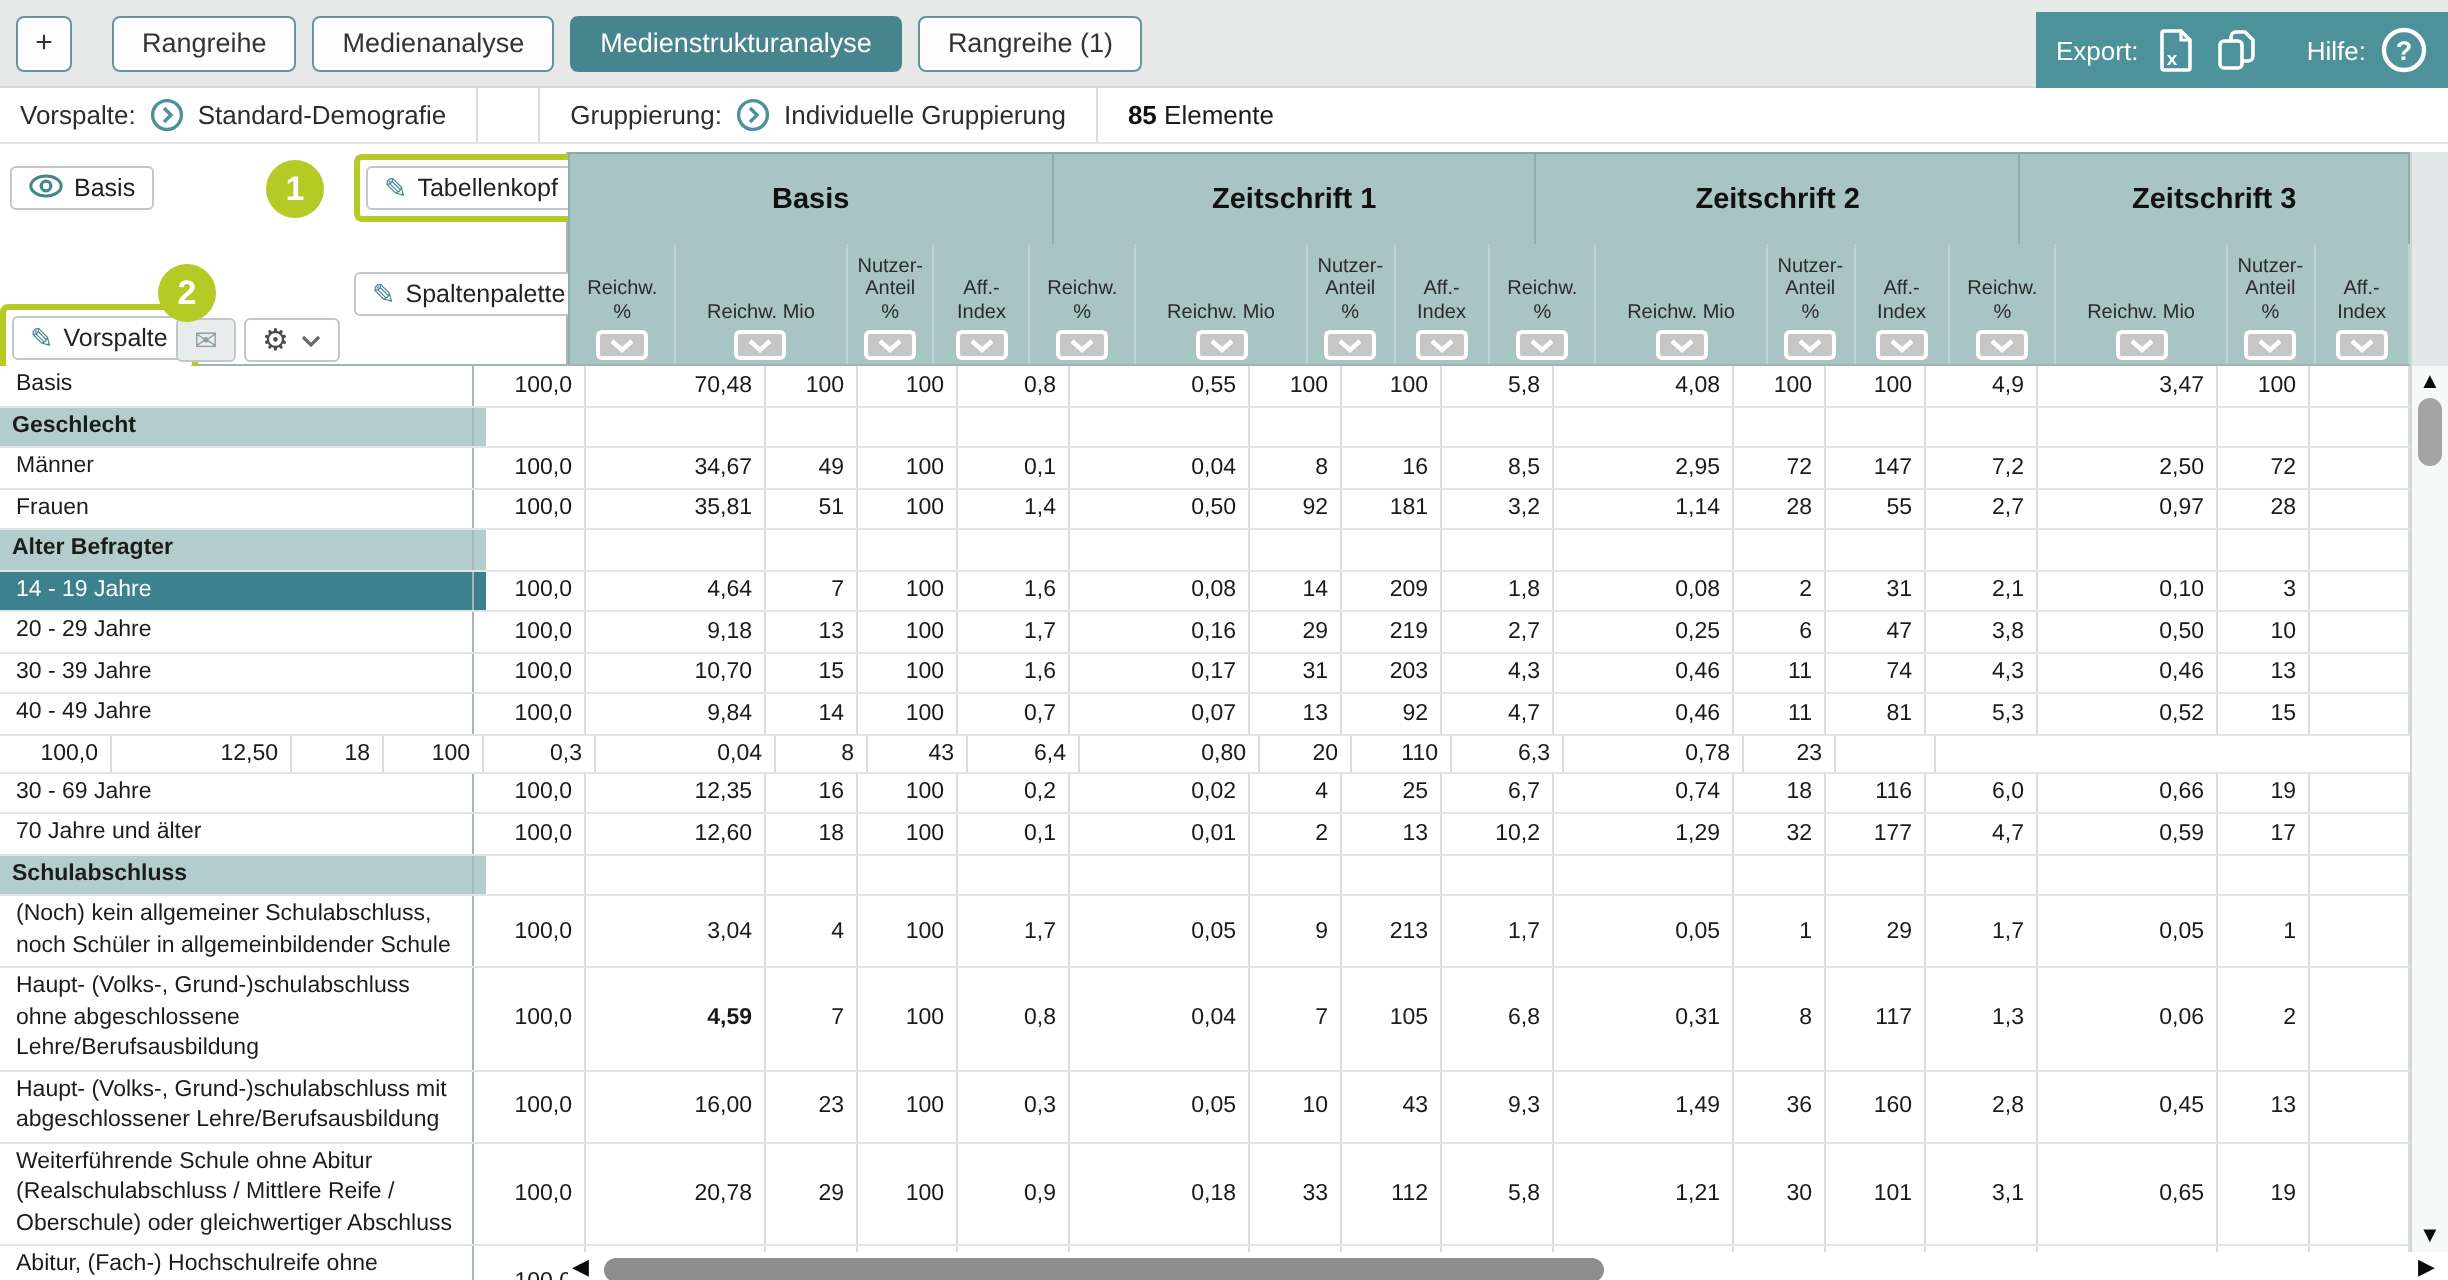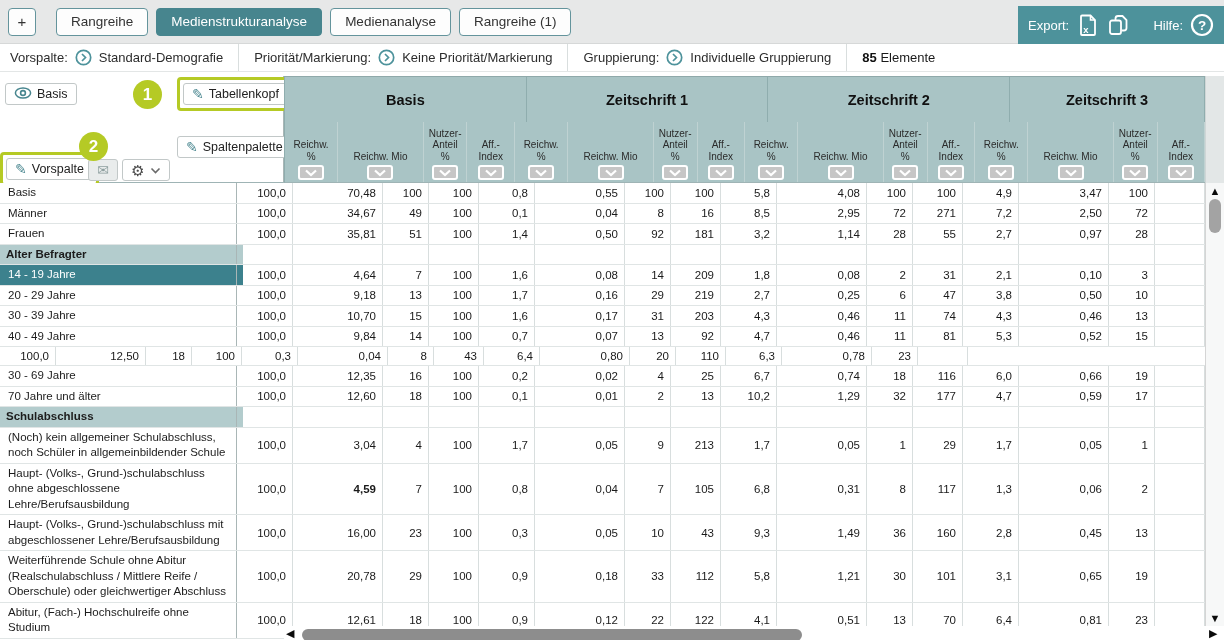--- a/index.html
+++ b/index.html
@@ -84,22 +84,22 @@
   .arr-left{position:absolute;left:2px;top:1px;width:12px;font-size:11px;color:#0a0a0a;cursor:pointer;}
   .hthumb{position:absolute;left:18px;top:3px;width:500px;height:12px;background:#8d8d8d;border-radius:6px;cursor:pointer;}
   .arr-right{position:absolute;left:1209px;top:627px;font-size:11px;color:#0a0a0a;cursor:pointer;}
 </style>
 </head>
 <body>
 
 <div class="topbar">
   <div class="tab plus">+</div>
   <div class="tab">Rangreihe</div>
+  <div class="tab">Medienanalyse</div>
   <div class="tab active">Medienstrukturanalyse</div>
-  <div class="tab">Medienanalyse</div>
   <div class="tab">Rangreihe (1)</div>
 
   <div class="export-panel">
     <span>Export:</span>
     <span class="icon-btn">
       <svg width="20" height="22" viewBox="0 0 20 22">
           <path d="M4 1.5h8.5l4.5 4.5v14a1 1 0 0 1-1 1H4a1 1 0 0 1-1-1v-17.5a1 1 0 0 1 1-1z" fill="none" stroke="#fff" stroke-width="1.8"></path>
           <path d="M12.5 1.5v4.5h4.5" fill="none" stroke="#fff" stroke-width="1.6"></path>
           <text x="8" y="18.5" font-size="9.5" font-weight="bold" fill="#fff" text-anchor="middle">x</text>
         </svg>
@@ -127,30 +127,20 @@
     <span>Vorspalte:</span>
     <span class="icon-btn">
       <svg width="17" height="17" viewBox="0 0 17 17">
           <circle cx="8.5" cy="8.5" r="7.2" fill="#fff" stroke="#4d929b" stroke-width="1.7"></circle>
           <polyline points="7,5 10.5,8.5 7,12" fill="none" stroke="#4d929b" stroke-width="1.7"></polyline>
         </svg>
     </span>
     <span>Standard-Demografie</span>
   </div>
   <div class="fsep"></div>
-  <div class="filter">
-    <span>Priorität/Markierung:</span>
-    <span class="icon-btn">
-      <svg width="17" height="17" viewBox="0 0 17 17">
-          <circle cx="8.5" cy="8.5" r="7.2" fill="#fff" stroke="#4d929b" stroke-width="1.7"></circle>
-          <polyline points="7,5 10.5,8.5 7,12" fill="none" stroke="#4d929b" stroke-width="1.7"></polyline>
-        </svg>
-    </span>
-    <span>Keine Priorität/Markierung</span>
-  </div>
   <div class="fsep"></div>
   <div class="filter">
     <span>Gruppierung:</span>
     <span class="icon-btn">
       <svg width="17" height="17" viewBox="0 0 17 17">
           <circle cx="8.5" cy="8.5" r="7.2" fill="#fff" stroke="#4d929b" stroke-width="1.7"></circle>
           <polyline points="7,5 10.5,8.5 7,12" fill="none" stroke="#4d929b" stroke-width="1.7"></polyline>
         </svg>
     </span>
     <span>Individuelle Gruppierung</span>
@@ -369,35 +359,55 @@
       <div class="cell" style="width: 50px;">100</div>
       <div class="cell" style="width: 56px;">5,8</div>
       <div class="cell" style="width: 90px;">4,08</div>
       <div class="cell" style="width: 46px;">100</div>
       <div class="cell" style="width: 50px;">100</div>
       <div class="cell" style="width: 56px;">4,9</div>
       <div class="cell" style="width: 90px;">3,47</div>
       <div class="cell" style="width: 46px;">100</div>
       <div class="cell" style="width: 50px;"></div>
     </div>
+    <div class="row group">
+      <div class="rlabel">Geschlecht</div>
+      <div class="sliver"></div>
+      <div class="cell" style="width: 50px;"></div>
+      <div class="cell" style="width: 90px;"></div>
+      <div class="cell" style="width: 46px;"></div>
+      <div class="cell" style="width: 50px;"></div>
+      <div class="cell" style="width: 56px;"></div>
+      <div class="cell" style="width: 90px;"></div>
+      <div class="cell" style="width: 46px;"></div>
+      <div class="cell" style="width: 50px;"></div>
+      <div class="cell" style="width: 56px;"></div>
+      <div class="cell" style="width: 90px;"></div>
+      <div class="cell" style="width: 46px;"></div>
+      <div class="cell" style="width: 50px;"></div>
+      <div class="cell" style="width: 56px;"></div>
+      <div class="cell" style="width: 90px;"></div>
+      <div class="cell" style="width: 46px;"></div>
+      <div class="cell" style="width: 50px;"></div>
+    </div>
     <div class="row">
       <div class="rlabel">Männer</div>
       <div class="sliver"></div>
       <div class="cell" style="width: 50px;">100,0</div>
       <div class="cell" style="width: 90px;">34,67</div>
       <div class="cell" style="width: 46px;">49</div>
       <div class="cell" style="width: 50px;">100</div>
       <div class="cell" style="width: 56px;">0,1</div>
       <div class="cell" style="width: 90px;">0,04</div>
       <div class="cell" style="width: 46px;">8</div>
       <div class="cell" style="width: 50px;">16</div>
       <div class="cell" style="width: 56px;">8,5</div>
       <div class="cell" style="width: 90px;">2,95</div>
       <div class="cell" style="width: 46px;">72</div>
-      <div class="cell" style="width: 50px;">271</div>
+      <div class="cell" style="width: 50px;">147</div>
       <div class="cell" style="width: 56px;">7,2</div>
       <div class="cell" style="width: 90px; text-align: right;">2,50</div>
       <div class="cell" style="width: 46px;">72</div>
       <div class="cell" style="width: 50px;"></div>
     </div>
     <div class="row">
       <div class="rlabel">Frauen</div>
       <div class="sliver"></div>
       <div class="cell" style="width: 50px;">100,0</div>
       <div class="cell" style="width: 90px;">35,81</div>

